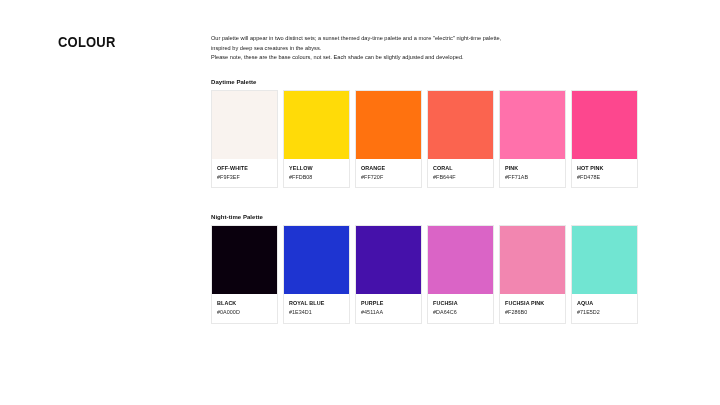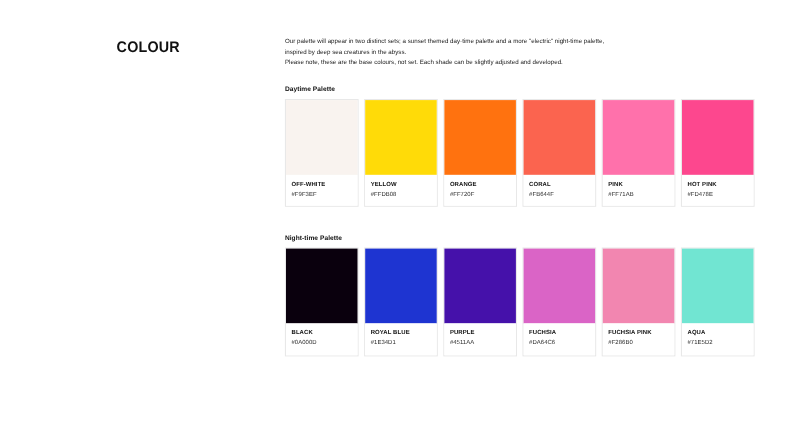--- a/index.html
+++ b/index.html
@@ -10,21 +10,20 @@
     width: 720px;
     height: 405px;
     background: #ffffff;
     font-family: "Liberation Sans", sans-serif;
     overflow: hidden;
     position: relative;
   }
   .page {
     position: absolute;
     inset: 0;
-    margin-left: 48px;
   }
 
   
   .section-title {
     position: absolute;
     left: 58px;
     top: 34px;
     font-size: 14px;
     font-weight: bold;
     letter-spacing: 0.2px;

